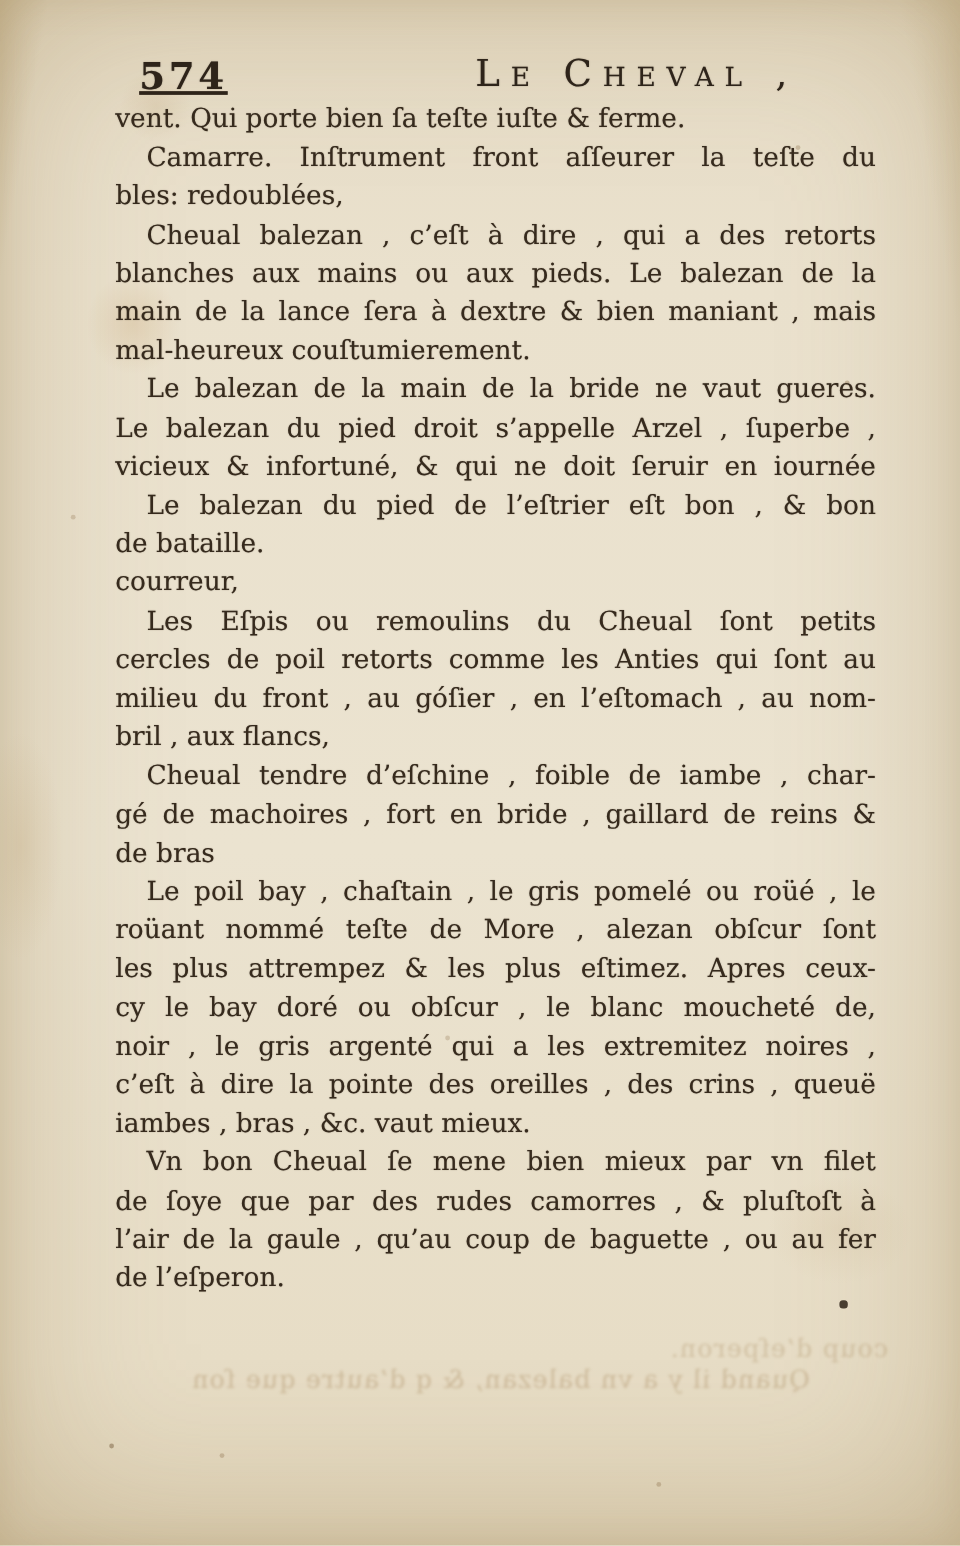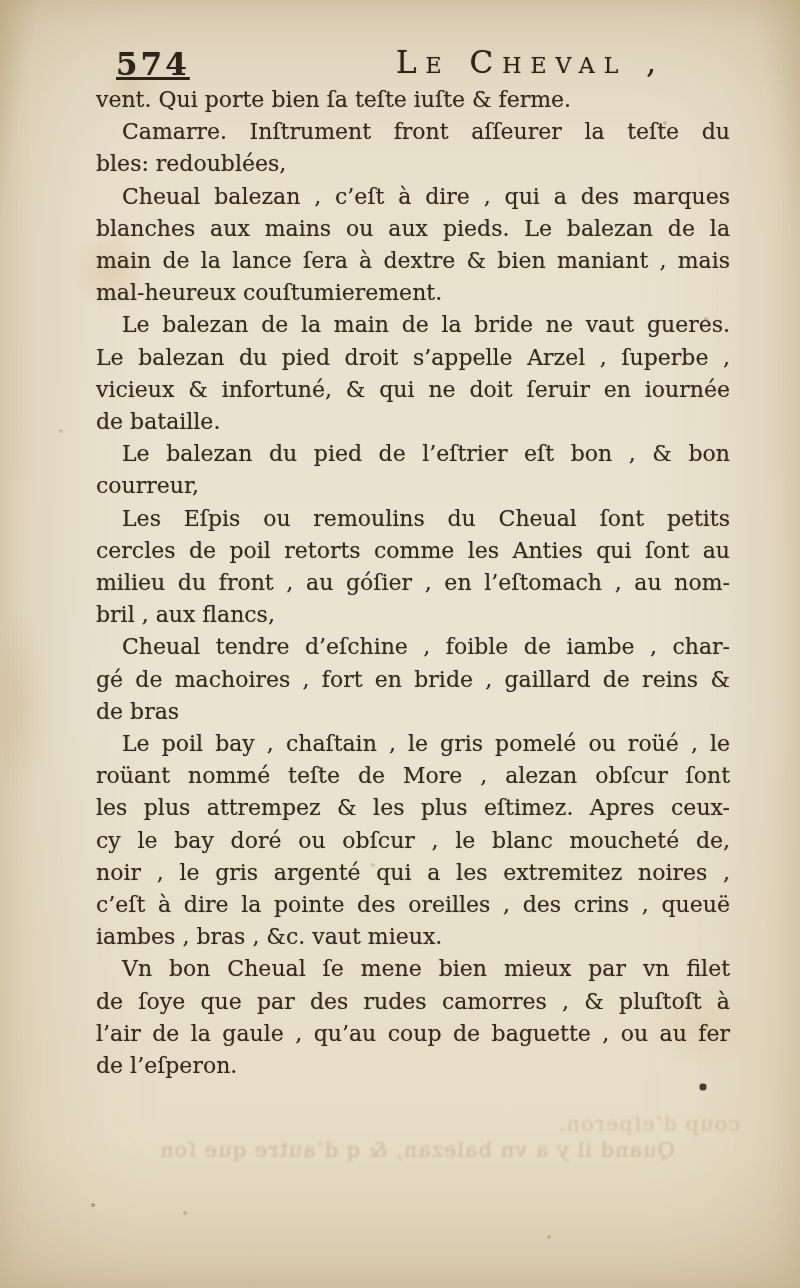--- a/index.html
+++ b/index.html
@@ -66,29 +66,29 @@
 <div class="stain s4"></div>
 <div class="speckles"></div>
 
 <div class="pageno">574</div>
 <div class="running-title">Le Cheval ,</div>
 
 <div class="textblock">
   <div class="line">vent. Qui porte bien ſa teſte iuſte &amp; ferme.</div>
   <div class="line ind jst">Camarre. Inſtrument front aſſeurer la teſte du</div>
   <div class="line">bles: redoublées,</div>
-  <div class="line ind jst">Cheual balezan , c’eſt à dire , qui a des marques</div>
+  <div class="line ind jst">Cheual balezan , c’eſt à dire , qui a des retorts</div>
   <div class="line jst">blanches aux mains ou aux pieds. Le balezan de la</div>
   <div class="line jst">main de la lance ſera à dextre &amp; bien maniant , mais</div>
   <div class="line">mal-heureux couſtumierement.</div>
   <div class="line ind jst">Le balezan de la main de la bride ne vaut gueres.</div>
   <div class="line jst">Le balezan du pied droit s’appelle Arzel , ſuperbe ,</div>
   <div class="line jst">vicieux &amp; infortuné, &amp; qui ne doit ſeruir en iournée</div>
+  <div class="line ind jst">Le balezan du pied de l’eſtrier eſt bon , &amp; bon</div>
   <div class="line">de bataille.</div>
-  <div class="line ind jst">Le balezan du pied de l’eſtrier eſt bon , &amp; bon</div>
   <div class="line">courreur,</div>
   <div class="line ind jst">Les Eſpis ou remoulins du Cheual ſont petits</div>
   <div class="line jst">cercles de poil retorts comme les Anties qui ſont au</div>
   <div class="line jst">milieu du front , au góſier , en l’eſtomach , au nom-</div>
   <div class="line">bril , aux flancs,</div>
   <div class="line ind jst">Cheual tendre d’eſchine , foible de iambe , char-</div>
   <div class="line jst">gé de machoires , fort en bride , gaillard de reins &amp;</div>
   <div class="line">de bras</div>
   <div class="line ind jst">Le poil bay , chaſtain , le gris pomelé ou roüé , le</div>
   <div class="line jst">roüant nommé teſte de More , alezan obſcur ſont</div>

